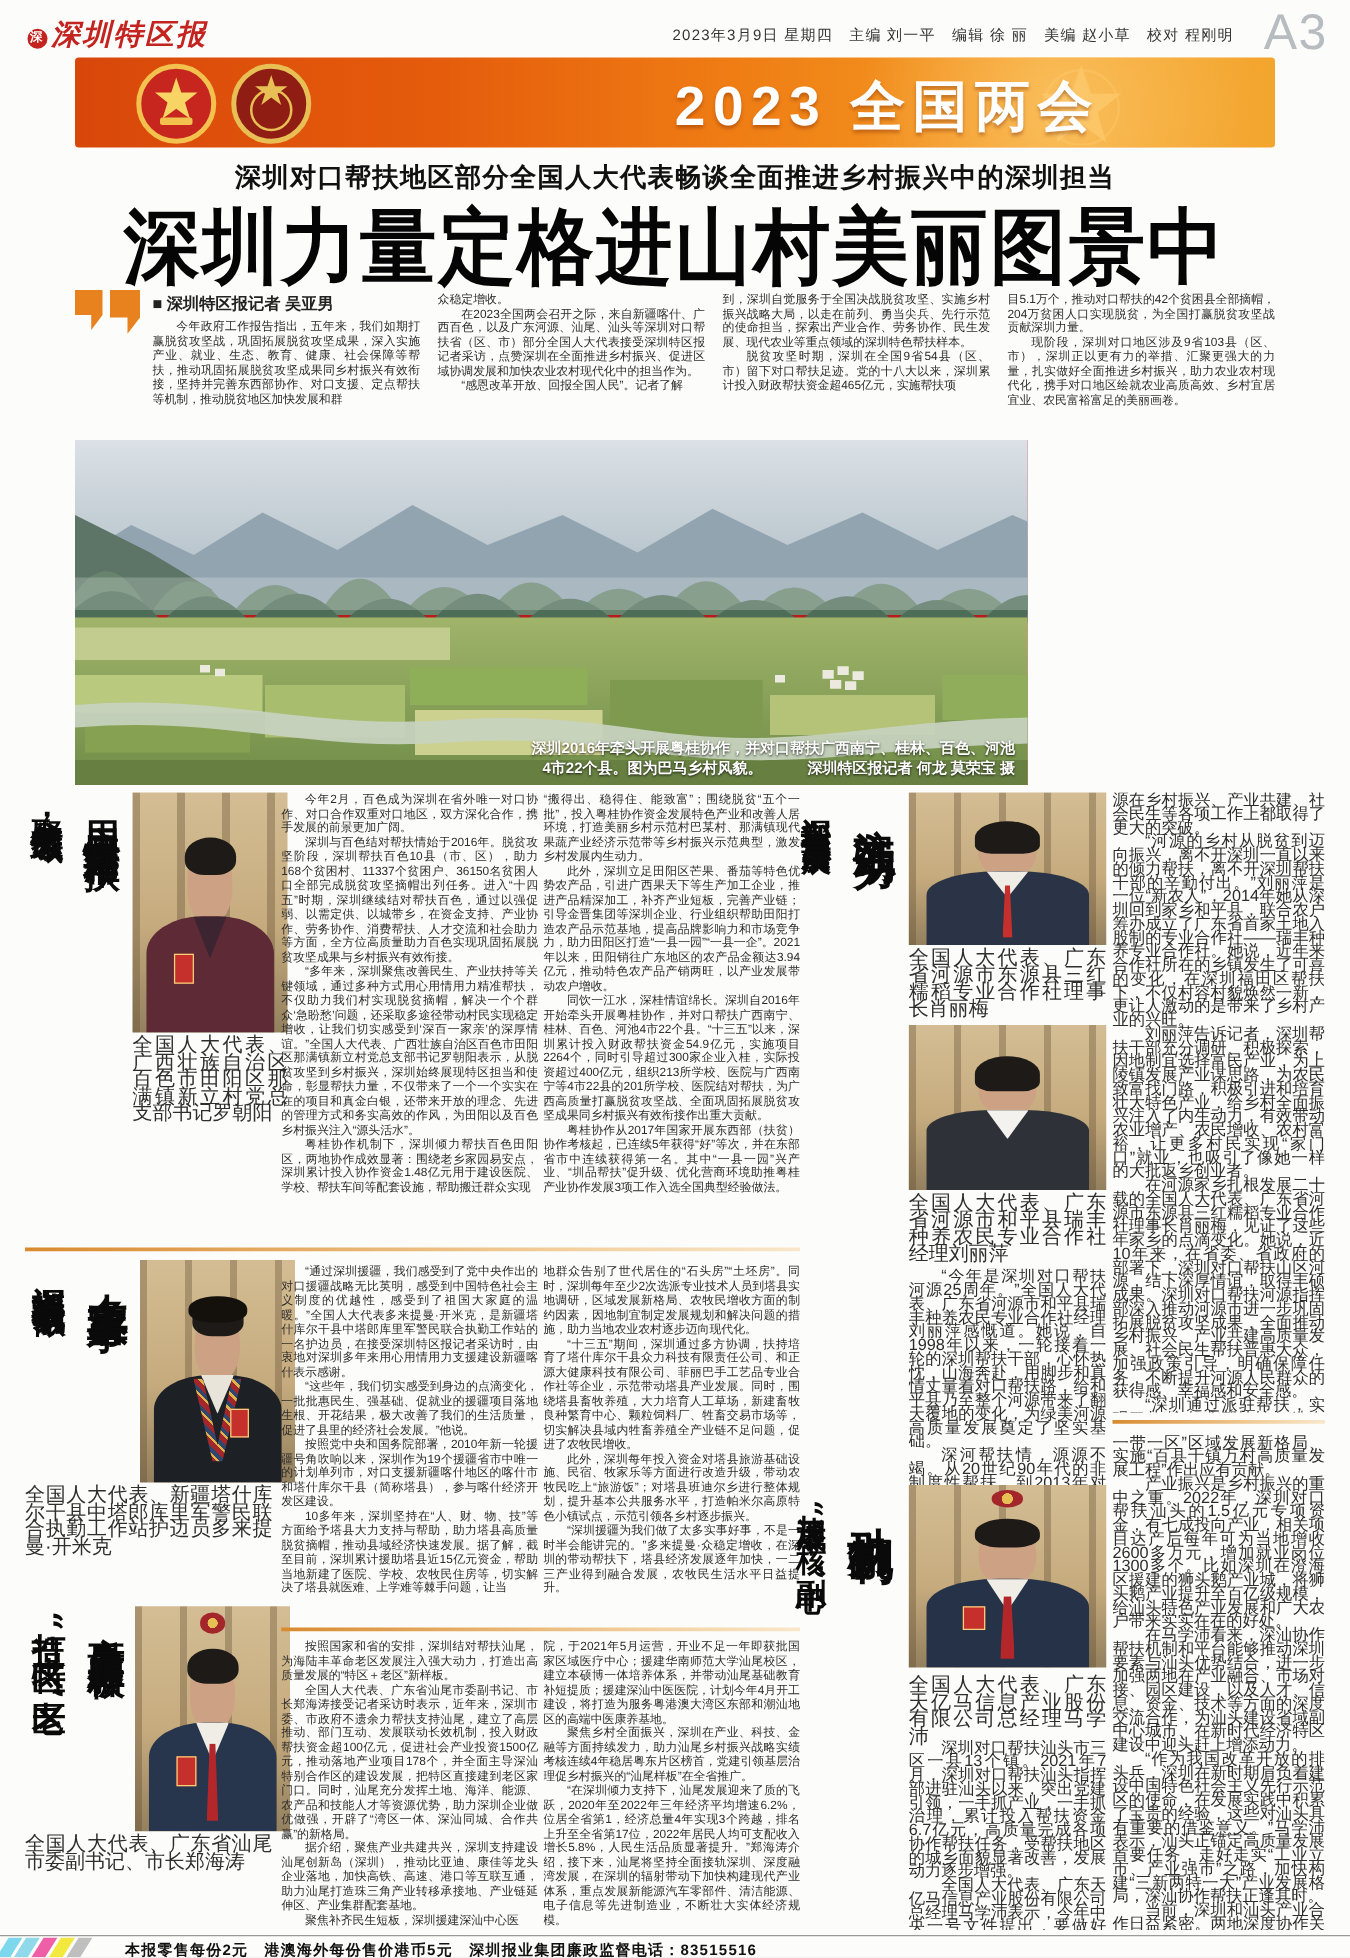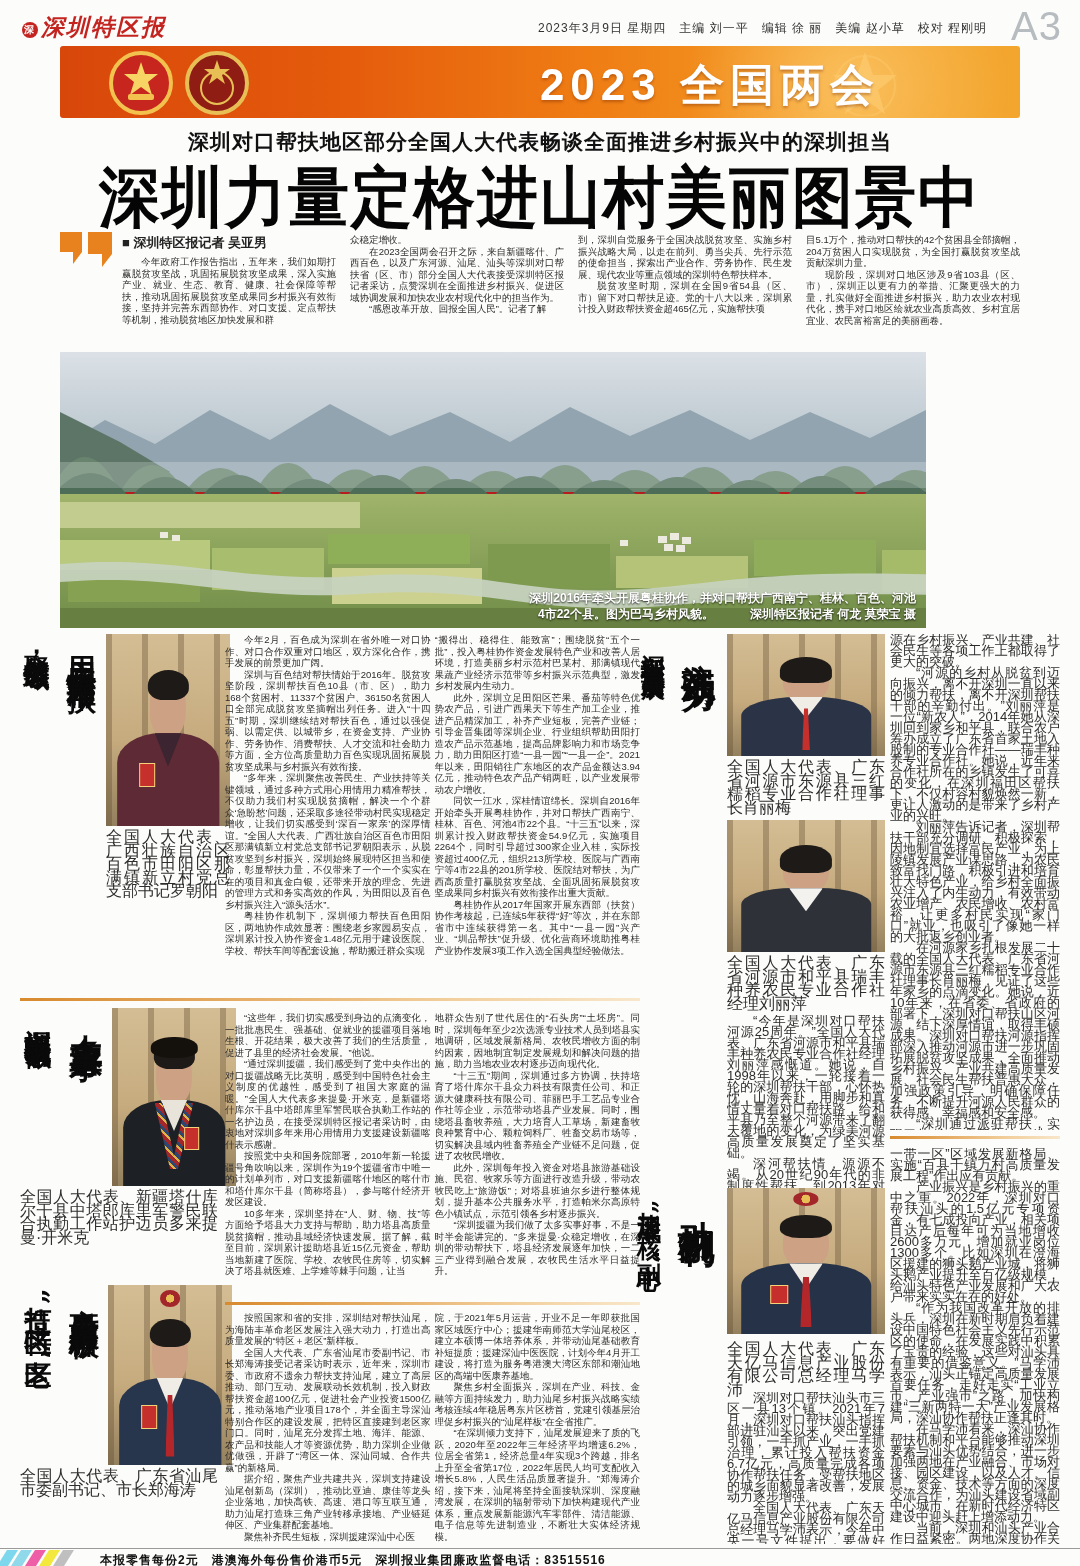--- a/index.html
+++ b/index.html
@@ -28,21 +28,21 @@
   .headline{position:absolute;left:0;top:154px;width:100%;text-align:center;color:#050505;
           font-size:61px;font-weight:900;letter-spacing:2px;transform:scaleY(1.08);transform-origin:top;}
   
   .quote-icon{position:absolute;left:58px;top:230px;}
   .byline{font-size:13px;font-weight:700;color:#222;margin:0 0 4px 0;}
   .intro{position:absolute;left:122px;top:234px;width:898px;height:114px;display:flex;gap:14px;overflow:hidden;}
   .icol{flex:1 1 0;overflow:hidden;}
   .bodytext p{margin:0;text-indent:2em;font-size:9.5px;line-height:11.5px;color:#2c2c2c;text-align:justify;}
   .bodytext p.cont{text-indent:0;}
   
-  .photo-main{position:absolute;left:60px;top:352px;width:866px;height:276px;overflow:hidden;background:#b91c1c;}
+  .photo-main{position:absolute;left:60px;top:352px;width:762px;height:276px;overflow:hidden;background:#b91c1c;}
   .caption-overlay{position:absolute;right:10px;bottom:6px;width:470px;text-align:right;color:#fff;
           font-size:12px;line-height:16px;font-weight:700;text-shadow:0 1px 2px rgba(0,0,0,.8);}
   
   .vhead{writing-mode:vertical-rl;font-family:"DejaVu Serif",serif;color:#0a0a0a;}
   .vmain{font-weight:900;margin-block-end:7px;letter-spacing:3px;}
   .vlead{font-weight:700;letter-spacing:2px;}
   
   .lg{position:absolute;left:20px;width:198px;}
   .lg1{top:634px;height:368px;} .lg2{top:1008px;height:272px;} .lg3{top:1285px;height:240px;}
   .lg .row{display:flex;gap:4px;}
@@ -282,22 +282,22 @@
     <div class="col">
         <p class="cont">“搬得出、稳得住、能致富”；围绕脱贫“五个一批”，投入粤桂协作资金发展特色产业和改善人居环境，打造美丽乡村示范村巴某村、那满镇现代果蔬产业经济示范带等乡村振兴示范典型，激发乡村发展内生动力。</p>
         <p>此外，深圳立足田阳区芒果、番茄等特色优势农产品，引进广西果天下等生产加工企业，推进产品精深加工，补齐产业短板，完善产业链；引导金晋集团等深圳企业、行业组织帮助田阳打造农产品示范基地，提高品牌影响力和市场竞争力，助力田阳区打造“一县一园”“一县一企”。2021年以来，田阳销往广东地区的农产品金额达3.94亿元，推动特色农产品产销两旺，以产业发展带动农户增收。</p>
         <p>同饮一江水，深桂情谊绵长。深圳自2016年开始牵头开展粤桂协作，并对口帮扶广西南宁、桂林、百色、河池4市22个县。“十三五”以来，深圳累计投入财政帮扶资金54.9亿元，实施项目2264个，同时引导超过300家企业入桂，实际投资超过400亿元，组织213所学校、医院与广西南宁等4市22县的201所学校、医院结对帮扶，为广西高质量打赢脱贫攻坚战、全面巩固拓展脱贫攻坚成果同乡村振兴有效衔接作出重大贡献。</p>
         <p>粤桂协作从2017年国家开展东西部（扶贫）协作考核起，已连续5年获得“好”等次，并在东部省市中连续获得第一名。其中“一县一园”兴产业、“圳品帮扶”促升级、优化营商环境助推粤桂产业协作发展3项工作入选全国典型经验做法。</p>
       </div>
   </div>
   <div class="divider dv1"></div>
   <div class="cs cs2 bodytext">
     <div class="col">
+        <p>“通过深圳援疆，我们感受到了党中央作出的对口援疆战略无比英明，感受到中国特色社会主义制度的优越性，感受到了祖国大家庭的温暖。”全国人大代表多来提曼·开米克，是新疆塔什库尔干县中塔郎库里军警民联合执勤工作站的一名护边员，在接受深圳特区报记者采访时，由衷地对深圳多年来用心用情用力支援建设新疆喀什表示感谢。</p>
         <p>“这些年，我们切实感受到身边的点滴变化，一批批惠民生、强基础、促就业的援疆项目落地生根、开花结果，极大改善了我们的生活质量，促进了县里的经济社会发展。”他说。</p>
-        <p>“通过深圳援疆，我们感受到了党中央作出的对口援疆战略无比英明，感受到中国特色社会主义制度的优越性，感受到了祖国大家庭的温暖。”全国人大代表多来提曼·开米克，是新疆塔什库尔干县中塔郎库里军警民联合执勤工作站的一名护边员，在接受深圳特区报记者采访时，由衷地对深圳多年来用心用情用力支援建设新疆喀什表示感谢。</p>
         <p>按照党中央和国务院部署，2010年新一轮援疆号角吹响以来，深圳作为19个援疆省市中唯一的计划单列市，对口支援新疆喀什地区的喀什市和塔什库尔干县（简称塔县），参与喀什经济开发区建设。</p>
         <p>10多年来，深圳坚持在“人、财、物、技”等方面给予塔县大力支持与帮助，助力塔县高质量脱贫摘帽，推动县域经济快速发展。据了解，截至目前，深圳累计援助塔县近15亿元资金，帮助当地新建了医院、学校、农牧民住房等，切实解决了塔县就医难、上学难等棘手问题，让当</p>
       </div>
     <div class="col">
         <p class="cont">地群众告别了世代居住的“石头房”“土坯房”。同时，深圳每年至少2次选派专业技术人员到塔县实地调研，区域发展新格局、农牧民增收方面的制约因素，因地制宜制定发展规划和解决问题的措施，助力当地农业农村逐步迈向现代化。</p>
         <p>“十三五”期间，深圳通过多方协调，扶持培育了塔什库尔干县众力科技有限责任公司、和正源大健康科技有限公司、菲丽巴手工艺品专业合作社等企业，示范带动塔县产业发展。同时，围绕塔县畜牧养殖，大力培育人工草场，新建畜牧良种繁育中心、颗粒饲料厂、牲畜交易市场等，切实解决县域内牲畜养殖全产业链不足问题，促进了农牧民增收。</p>
         <p>此外，深圳每年投入资金对塔县旅游基础设施、民宿、牧家乐等方面进行改造升级，带动农牧民吃上“旅游饭”；对塔县班迪尔乡进行整体规划，提升基本公共服务水平，打造帕米尔高原特色小镇试点，示范引领各乡村逐步振兴。</p>
         <p>“深圳援疆为我们做了太多实事好事，不是一时半会能讲完的。”多来提曼·众稳定增收，在深圳的带动帮扶下，塔县经济发展逐年加快，一二三产业得到融合发展，农牧民生活水平日益提升。</p>
       </div>
   </div>
@@ -364,22 +364,22 @@
     <span class="hall-emblem"></span>
   </div>
   <div class="sp-cap smallcap">全国人大代表、广东天亿马信息产业股份有限公司总经理马学沛</div>
   <div class="sp-col bodytext narrow">
       <p>深圳对口帮扶汕头市三区一县13个镇。2021年7月，深圳对口帮扶汕头指挥部进驻汕头以来，突出党建引领，一手抓产业，一手抓治理，累计投入帮扶资金6.7亿元，高质量完成各项协作帮扶任务，受帮扶地区的城乡面貌显著改善，发展动力逐步增强。</p>
       <p>全国人大代表、广东天亿马信息产业股份有限公司总经理马学沛表示，今年中央一号文件提出，要做好2023年全面推进乡村振兴重点工作。政府工作报告也提到“大力实施乡村振兴战略”。在广东省委、省政府的部署下，深圳和汕头结成协作帮扶关系，加速形成“核＋副中心”动力机制，为全省构建“一核</p>
     </div>
   <div class="rcol2b bodytext narrow">
       <p class="cont">一带一区”区域发展新格局、实施“百县千镇万村高质量发展工程”作出应有贡献。</p>
       <p>产业振兴是乡村振兴的重中之重。2022年，深圳对口帮扶汕头的1.5亿元专项资金，有七成投向产业，相关项目达产后每年可为当地增收2600多万元，增加就业岗位1300多个。比如深圳在澄海区援建的狮头鹅产业城，将狮头鹅产业提升至百亿级规模，给汕头特色产业发展和广大农户带来实实在在的好处。</p>
+      <p>在马学沛看来，深汕协作帮扶机制和平台能够推动深圳要素与汕头优势结合，进一步加强两地在产业融合、市场对接、园区建设，以及人才、信息、资金、技术等方面的深度交流合作，为汕头建设省域副中心城市、在新时代经济特区建设中迎头赶上增添动力。</p>
       <p>“作为我国改革开放的排头兵，深圳在新时期肩负着建设中国特色社会主义先行示范区的使命，在发展实践中积累了宝贵的经验，这些对汕头具有重要的借鉴意义。”马学沛表示，汕头正锚定高质量发展首要任务，走好走实“工业立市、产业强市”之路，加快构建“三新两特一大”产业发展格局，深汕协作帮扶正逢其时。</p>
-      <p>在马学沛看来，深汕协作帮扶机制和平台能够推动深圳要素与汕头优势结合，进一步加强两地在产业融合、市场对接、园区建设，以及人才、信息、资金、技术等方面的深度交流合作，为汕头建设省域副中心城市、在新时代经济特区建设中迎头赶上增添动力。</p>
       <p>当前，深圳和汕头产业合作日益紧密。两地深度协作关系建立以来，已有12个项目投入运营，总投资4.35亿元，目前，24个项目在建，计划投资550亿元；22个项目在谈，预估投资400亿元。</p>
     </div>
 
   <div class="frule"></div>
   <div class="stripes">
     <i style="left:2px;background:#7dd8ee"></i>
       <i style="left:16px;background:#8fd9ea"></i>
     <i style="left:30px;background:#ee5fa7"></i>
       <i style="left:44px;background:#f3e83d"></i>
     <i style="left:58px;background:#bfbfbf"></i>

